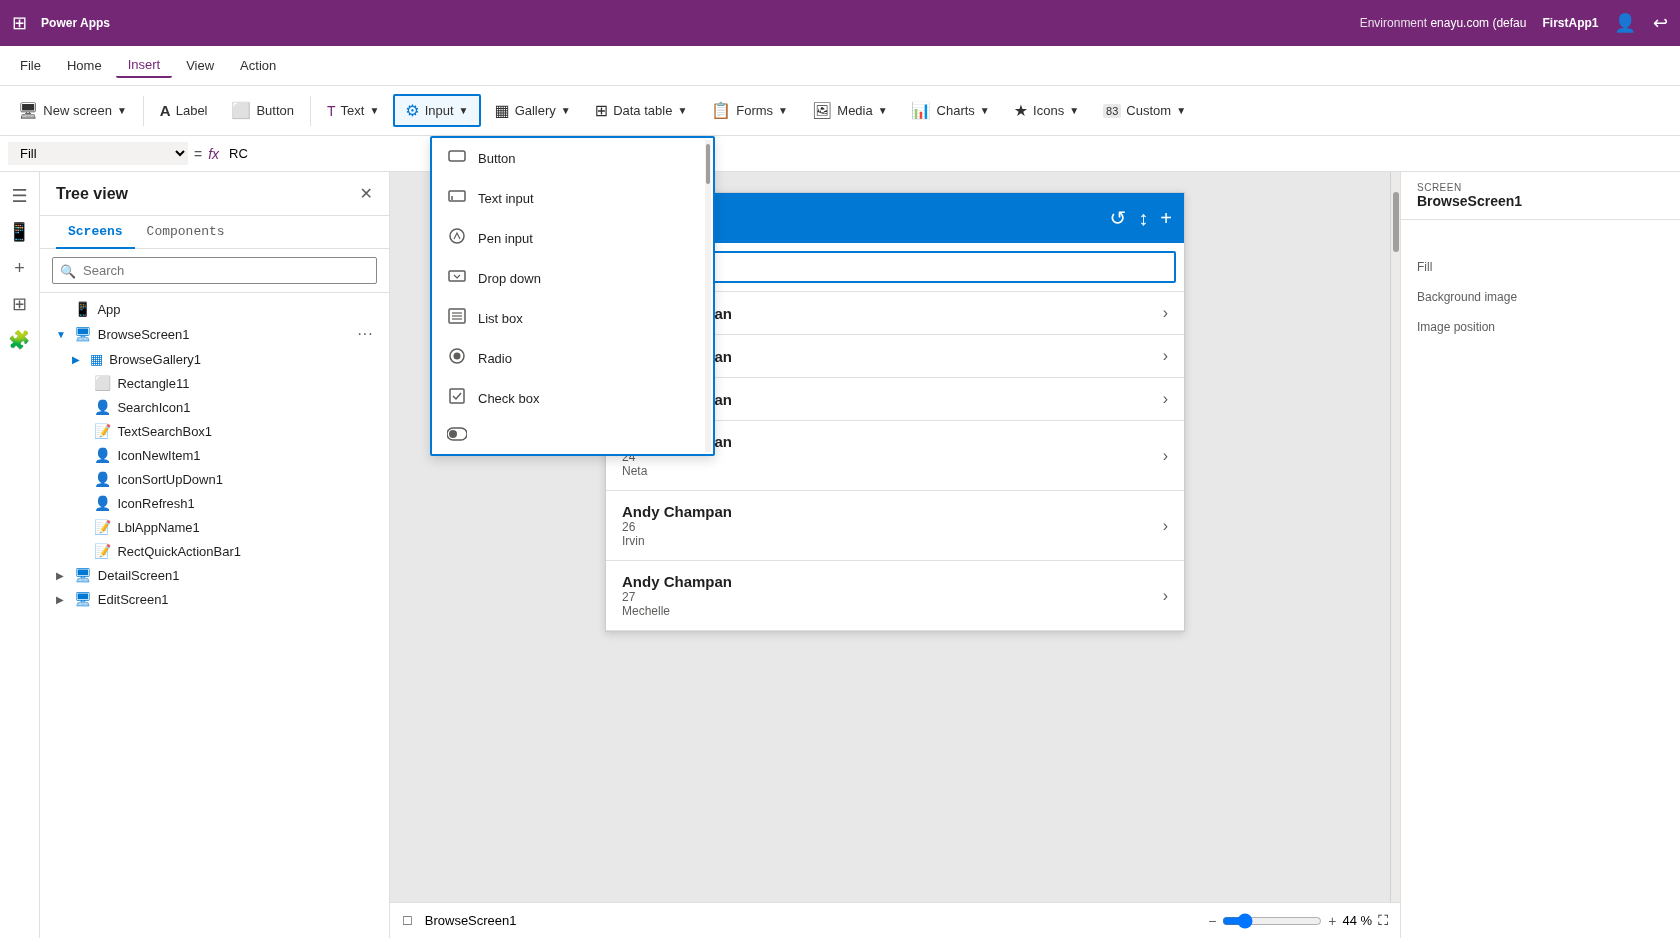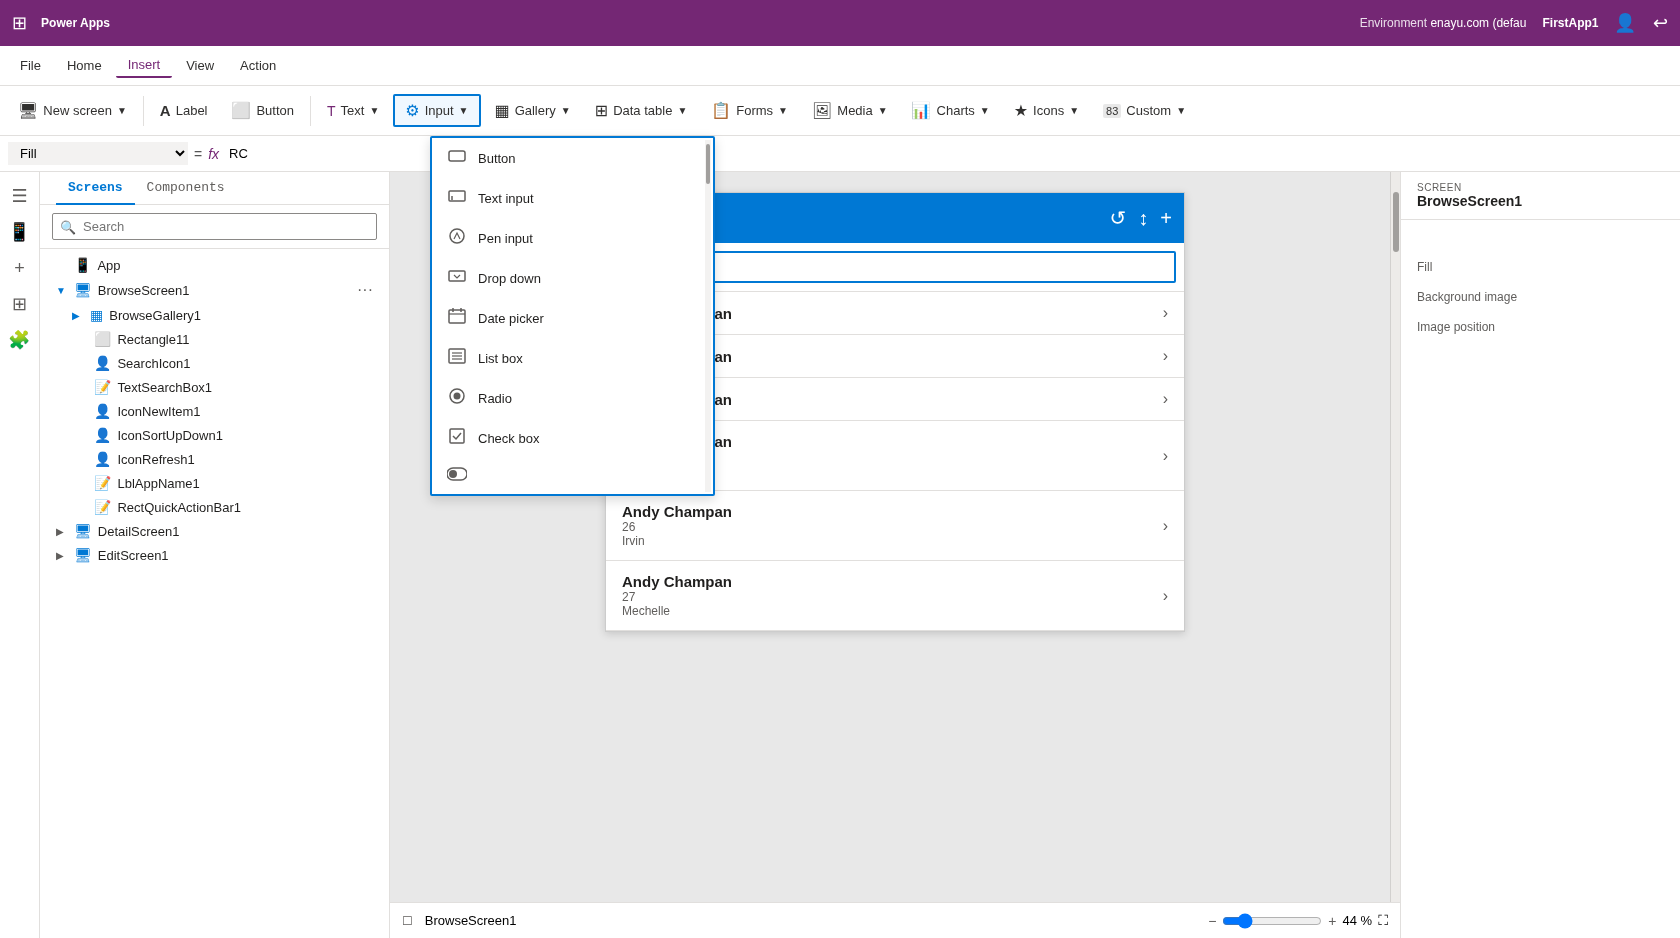--- a/index.html
+++ b/index.html
@@ -310,20 +310,24 @@
 
   <div class="icon-panel">
     <div class="icon-panel-btn">☰</div>
     <div class="icon-panel-btn active">📱</div>
     <div class="icon-panel-btn">+</div>
     <div class="icon-panel-btn">⊞</div>
     <div class="icon-panel-btn">🧩</div>
   </div>
 
   <div class="left-sidebar">
+    <div class="sidebar-header">
+      <span class="sidebar-title">Tree view</span>
+      <span class="sidebar-close">✕</span>
+    </div>
     <div class="sidebar-tabs">
       <div class="sidebar-tab active">Screens</div>
       <div class="sidebar-tab">Components</div>
     </div>
     <div class="sidebar-search">
       <div class="search-wrap">
         <span class="search-icon-inner">🔍</span>
         <input type="text" placeholder="Search" style="">
       </div>
     </div>
@@ -539,31 +543,20 @@
         <svg width="18" height="18" viewBox="0 0 18 18">
             <rect x="1" y="4" width="16" height="10" rx="1" fill="none" stroke="#605e5c" stroke-width="1.5"></rect>
             <polyline points="12,8 9,11 6,8" fill="none" stroke="#605e5c" stroke-width="1.2"></polyline>
           </svg>
       </span>
       <span>Drop down</span>
     </div>
     <div class="dropdown-item">
       <span class="d-icon">
         <svg width="18" height="18" viewBox="0 0 18 18">
-            <rect x="1" y="3" width="16" height="13" rx="1" fill="none" stroke="#605e5c" stroke-width="1.5"></rect>
-            <line x1="1" y1="7" x2="17" y2="7" stroke="#605e5c" stroke-width="1.2"></line>
-            <line x1="5" y1="1" x2="5" y2="5" stroke="#605e5c" stroke-width="1.5"></line>
-            <line x1="13" y1="1" x2="13" y2="5" stroke="#605e5c" stroke-width="1.5"></line>
-          </svg>
-      </span>
-      <span>Date picker</span>
-    </div>
-    <div class="dropdown-item">
-      <span class="d-icon">
-        <svg width="18" height="18" viewBox="0 0 18 18">
             <rect x="1" y="2" width="16" height="14" rx="1" fill="none" stroke="#605e5c" stroke-width="1.5"></rect>
             <line x1="4" y1="6" x2="14" y2="6" stroke="#605e5c" stroke-width="1.2"></line>
             <line x1="4" y1="9" x2="14" y2="9" stroke="#605e5c" stroke-width="1.2"></line>
             <line x1="4" y1="12" x2="14" y2="12" stroke="#605e5c" stroke-width="1.2"></line>
           </svg>
       </span>
       <span>List box</span>
     </div>
     <div class="dropdown-item">
       <span class="d-icon">

